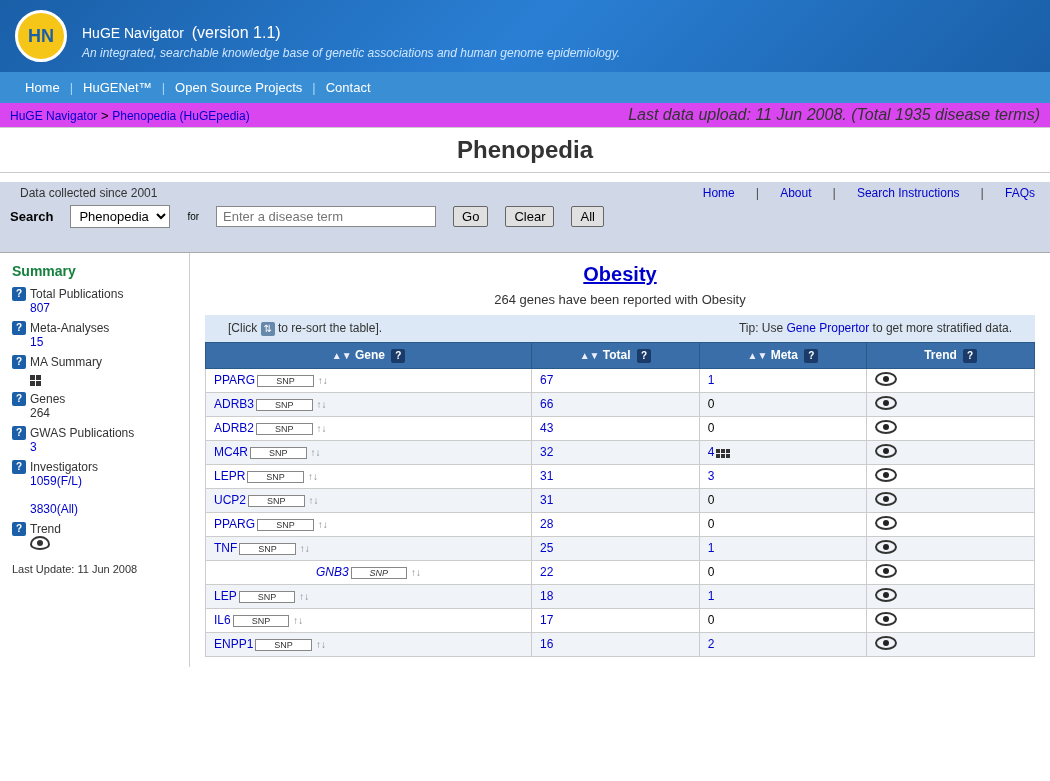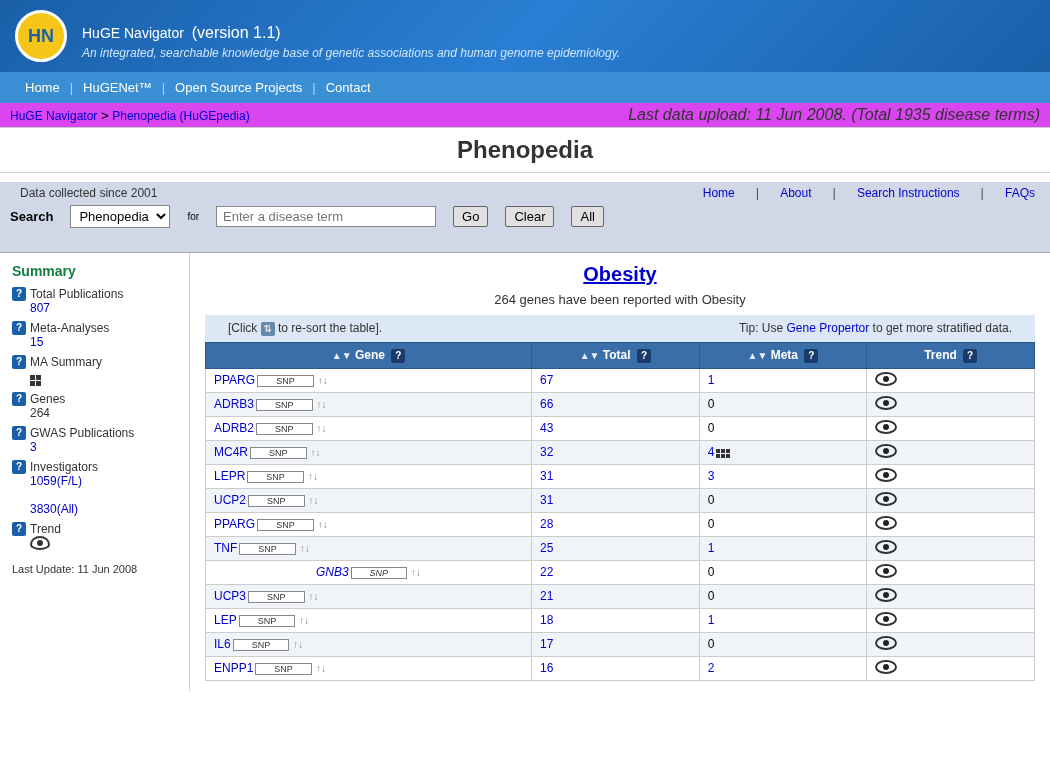--- a/index.html
+++ b/index.html
@@ -571,26 +571,20 @@
             <td><a href="#">1</a></td>
             <td><span class="trend-eye"></span></td>
           </tr>
           <tr>
             <td style="text-align: center; font-style: italic;"><a href="#">GNB3</a><span class="snp-badge">SNP</span><span style="font-size: 10px; color: rgb(136, 136, 136); margin-left: 4px;">↑↓</span></td>
             <td><a href="#">22</a></td>
             <td>0</td>
             <td><span class="trend-eye"></span></td>
           </tr>
           <tr>
-            <td style="text-align: left;"><a href="#">UCP3</a><span class="snp-badge">SNP</span><span style="font-size: 10px; color: rgb(136, 136, 136); margin-left: 4px;">↑↓</span></td>
-            <td><a href="#">21</a></td>
-            <td>0</td>
-            <td><span class="trend-eye"></span></td>
-          </tr>
-          <tr>
             <td style="text-align: left;"><a href="#">LEP</a><span class="snp-badge">SNP</span><span style="font-size: 10px; color: rgb(136, 136, 136); margin-left: 4px;">↑↓</span></td>
             <td><a href="#">18</a></td>
             <td><a href="#">1</a></td>
             <td><span class="trend-eye"></span></td>
           </tr>
           <tr>
             <td style="text-align: left;"><a href="#">IL6</a><span class="snp-badge">SNP</span><span style="font-size: 10px; color: rgb(136, 136, 136); margin-left: 4px;">↑↓</span></td>
             <td><a href="#">17</a></td>
             <td>0</td>
             <td><span class="trend-eye"></span></td>

